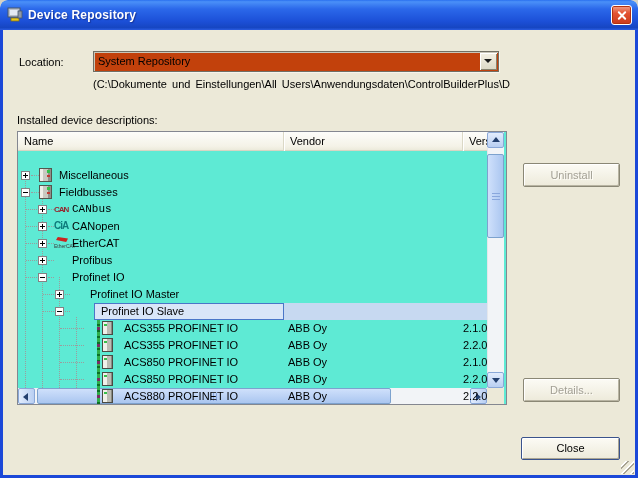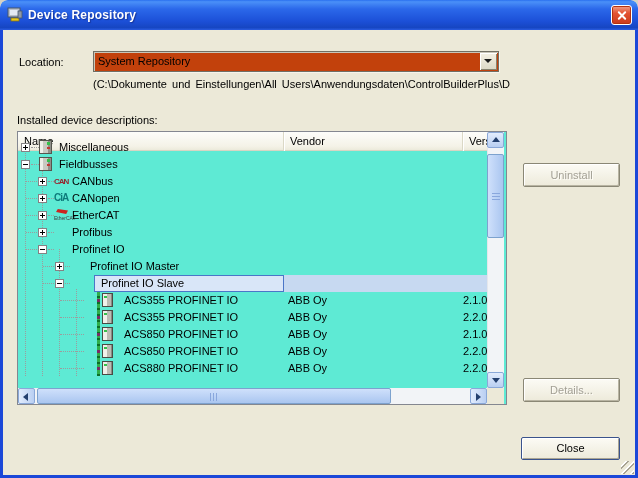--- a/index.html
+++ b/index.html
@@ -42,21 +42,21 @@
   
   .tree{position:absolute;left:17px;top:131px;width:490px;height:274px;background:#5eead4;
     border:1px solid #848790;overflow:hidden;}
   .thead{position:absolute;left:0;top:0;width:469px;height:19px;
     background:linear-gradient(180deg,#fdfdfa 0%,#f4f2e7 80%,#eceadb 100%);border-bottom:1px solid #d8d5c3;}
   .thcell{position:absolute;top:0;height:19px;font-size:11px;color:#000;padding:3px 0 0 6px;overflow:hidden;}
   .thcell.c1{left:0;width:265px;}
   .thcell.c2{left:265px;width:179px;border-left:1px solid #ddダbc8;border-left:1px solid #dbd8c6;box-shadow:inset 1px 0 0 #fff;}
   .thcell.c3{left:444px;width:25px;border-left:1px solid #dbd8c6;box-shadow:inset 1px 0 0 #fff;}
 
-  #tree-rows{position:absolute;left:0;top:7px;width:469px;height:237px;overflow:hidden;}
+  #tree-rows{position:absolute;left:0;top:35px;width:469px;height:237px;overflow:hidden;}
   .trow{position:absolute;left:0;width:469px;height:17px;}
   .tlabel{position:absolute;top:2px;font-size:11px;white-space:nowrap;z-index:3;}
   .tvendor{position:absolute;left:270px;top:2px;width:150px;font-size:11px;white-space:nowrap;z-index:3;}
   .tver{position:absolute;left:445px;top:2px;width:24px;font-size:11px;white-space:nowrap;overflow:hidden;z-index:3;}
 
   
   .vguide{position:absolute;width:1px;border-left:1px dotted #9c9c9c;z-index:0;}
   .hpre,.hline{position:absolute;top:8px;height:1px;border-top:1px dotted #9c9c9c;z-index:0;}
   .rail{position:absolute;width:3px;z-index:1;
     background:repeating-linear-gradient(180deg,var(--rail) 0 4px,#0c6e26 4px 6px);}
@@ -183,21 +183,21 @@
           <div class="hline" style="left: 13px; width: 8px;"></div>
           <div class="expbox minus" style="left: 3px;"></div>
           <div class="tico ic-device-group" style="left: 21px;"></div>
           <div class="tlabel" style="left: 41px;">Fieldbusses</div>
         </div>
         <div class="trow" style="top: 34px;">
           <div class="hpre" style="left: 8px; width: 11px;"></div>
           <div class="hline" style="left: 30px; width: 6px;"></div>
           <div class="expbox plus" style="left: 20px;"></div>
           <div class="tico ic-can" style="left: 36px;">CAN</div>
-          <div class="tlabel" style="left: 54px;">CANbus</div>
+          <div class="tlabel" style="left: 54px; font-family: Liberation Mono, monospace;">CANbus</div>
         </div>
         <div class="trow" style="top: 51px;">
           <div class="hpre" style="left: 8px; width: 11px;"></div>
           <div class="hline" style="left: 30px; width: 6px;"></div>
           <div class="expbox plus" style="left: 20px;"></div>
           <div class="tico ic-cia" style="left: 36px;">CiA</div>
           <div class="tlabel" style="left: 54px;">CANopen</div>
         </div>
         <div class="trow" style="top: 68px;">
           <div class="hpre" style="left: 8px; width: 11px;"></div>

